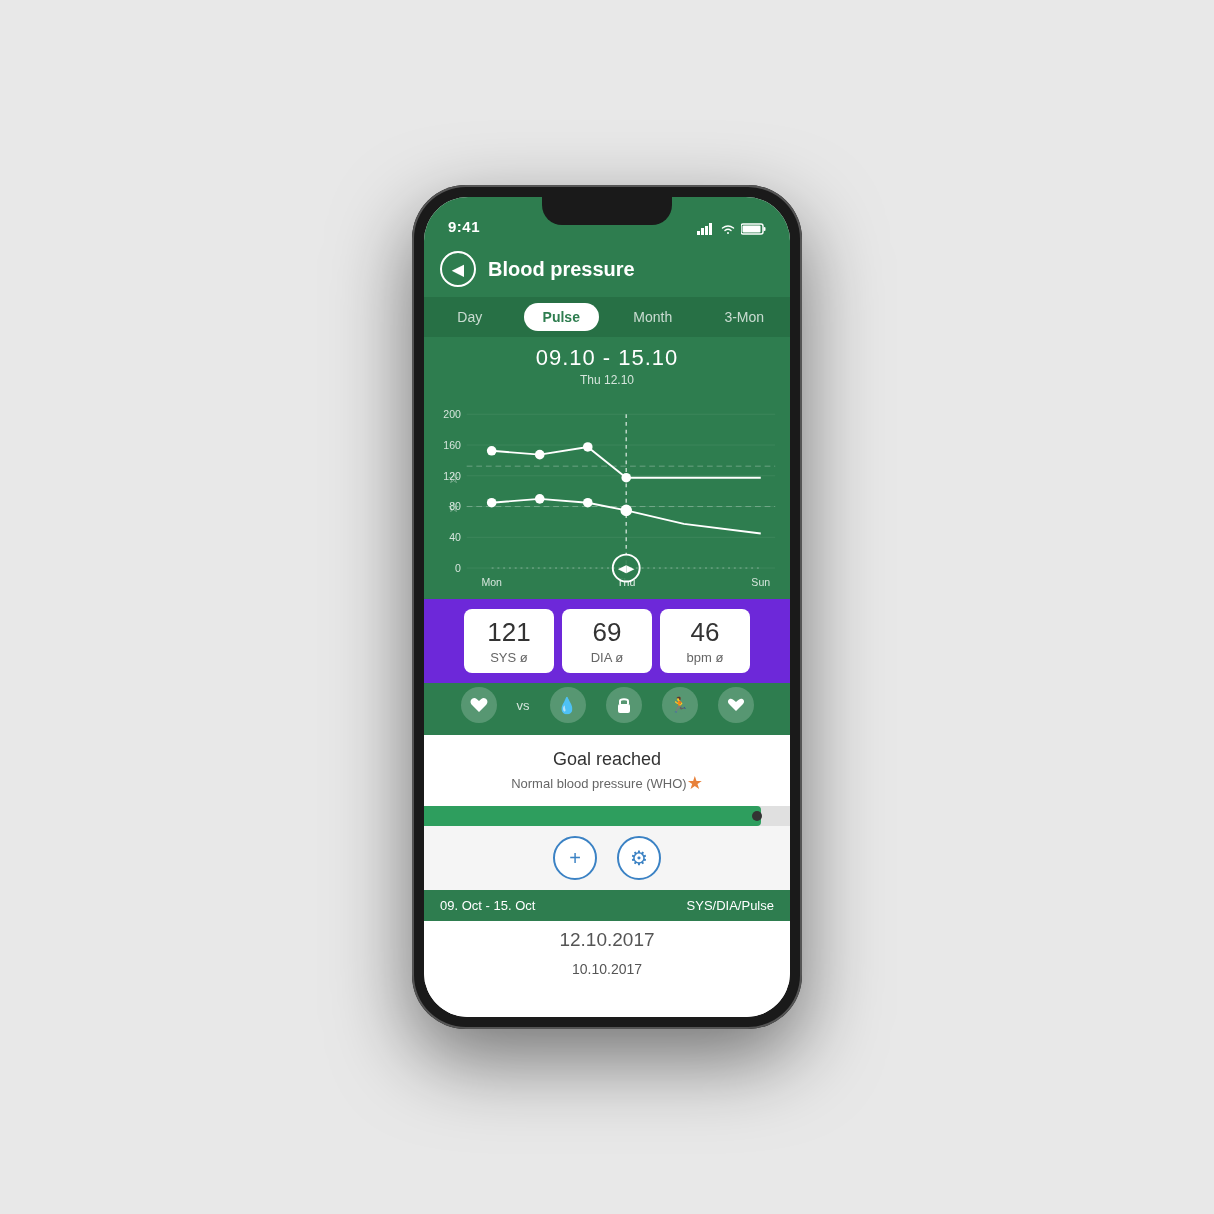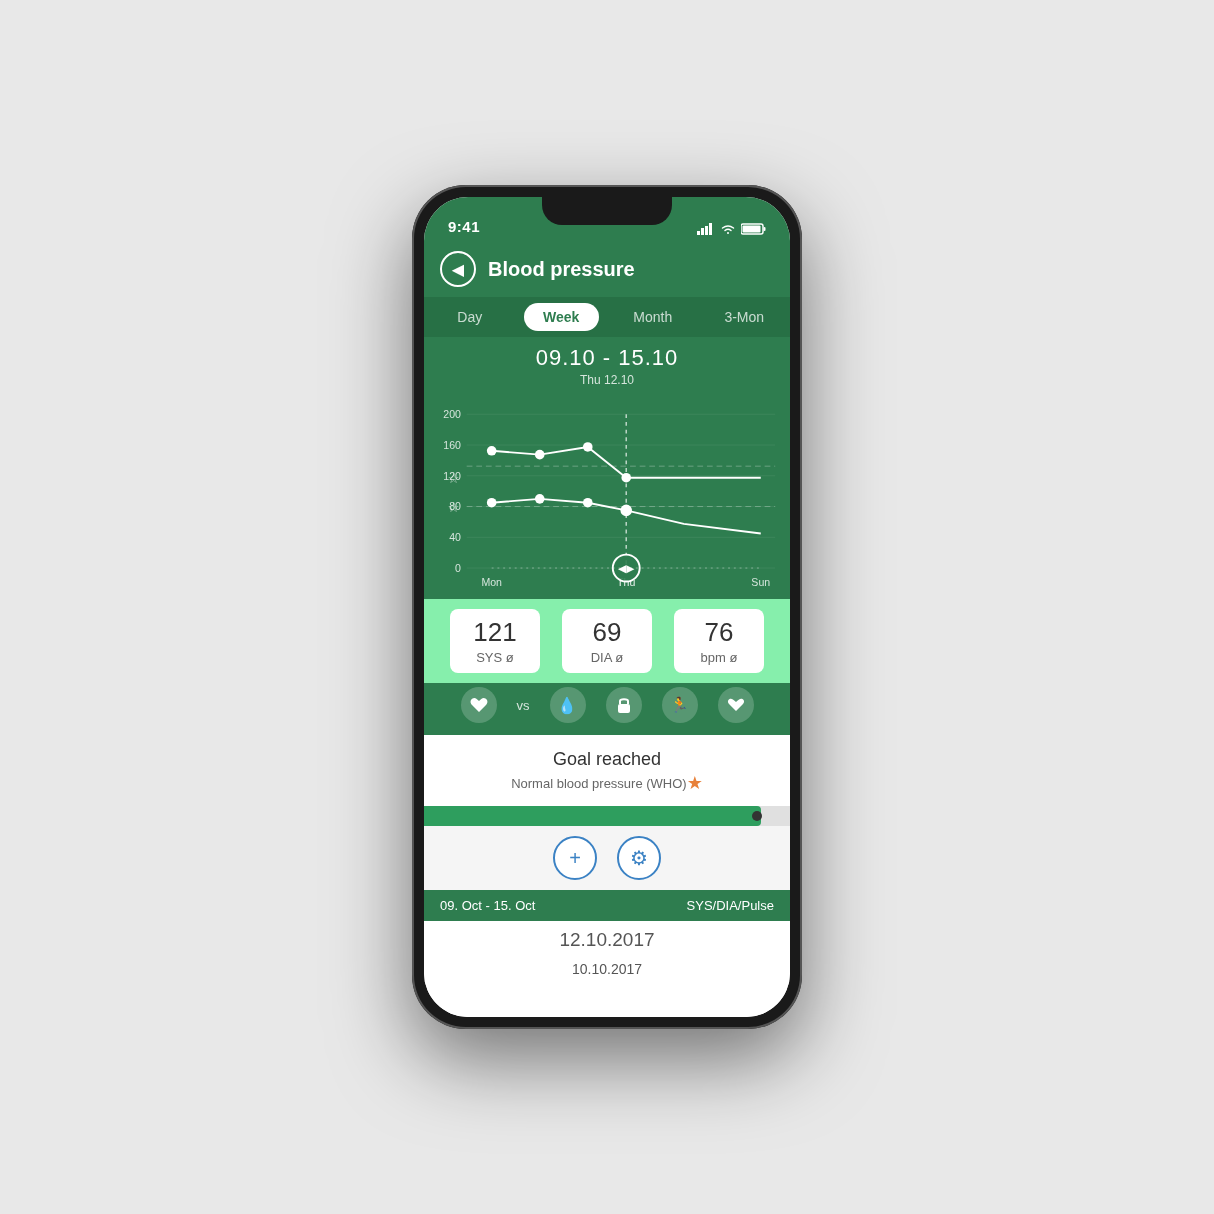--- a/index.html
+++ b/index.html
@@ -135,24 +135,24 @@
       height: 200px;
       margin: 8px 0 0;
       padding: 0 10px;
     }
     .chart-svg {
       width: 100%;
       height: 100%;
     }
     
     .stats-row {
-      background: #86efac;
-      display: flex;
-      justify-content: center;
-      gap: 22px;
+      background: #6d28d9;
+      display: flex;
+      justify-content: center;
+      gap: 8px;
       padding: 10px 16px;
       flex-shrink: 0;
     }
     .stat-box {
       background: white;
       border-radius: 8px;
       padding: 8px 20px;
       text-align: center;
       min-width: 90px;
     }
@@ -366,21 +366,21 @@
 
     <div class="app-header">
       <div class="back-btn">
         <span>◀</span>
       </div>
       <span class="app-title">Blood pressure</span>
     </div>
 
     <div class="tabs-row">
       <div class="tab">Day</div>
-      <div class="tab active">Week</div>
+      <div class="tab active">Pulse</div>
       <div class="tab">Month</div>
       <div class="tab">3-Mon</div>
     </div>
 
     <div class="chart-section">
       <div class="date-range">09.10 - 15.10</div>
       <div class="date-sub">Thu 12.10</div>
 
       <div class="chart-container">
         <svg class="chart-svg" viewBox="0 0 360 200">
@@ -440,21 +440,21 @@
     <div class="stats-row">
       <div class="stat-box">
         <div class="stat-value">121</div>
         <div class="stat-label">SYS ø</div>
       </div>
       <div class="stat-box">
         <div class="stat-value">69</div>
         <div class="stat-label">DIA ø</div>
       </div>
       <div class="stat-box">
-        <div class="stat-value">76</div>
+        <div class="stat-value">46</div>
         <div class="stat-label">bpm ø</div>
       </div>
     </div>
 
     <div class="vs-row">
       <div class="vs-icon">
         <svg width="20" height="18" viewBox="0 0 20 18" fill="white">
           <path d="M10 16 L3 9 C1 7 1 4 3.5 2.5 C6 1 8 3 10 5 C12 3 14 1 16.5 2.5 C19 4 19 7 17 9 Z"></path>
           <polyline points="6,9 8,6 10,11 12,8 14,10" stroke="white" stroke-width="1.2" fill="none"></polyline>
         </svg>

